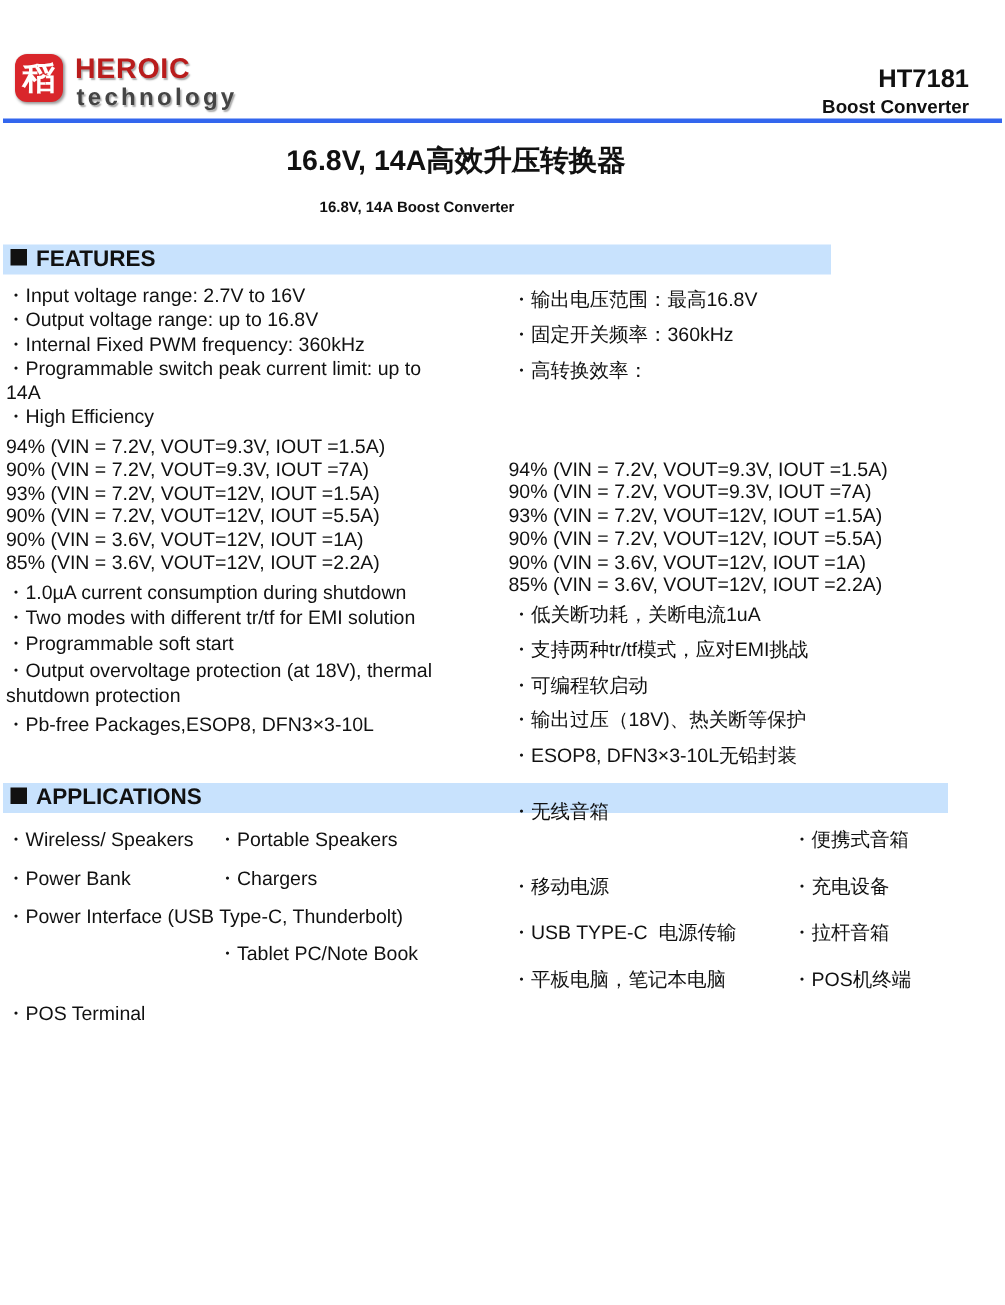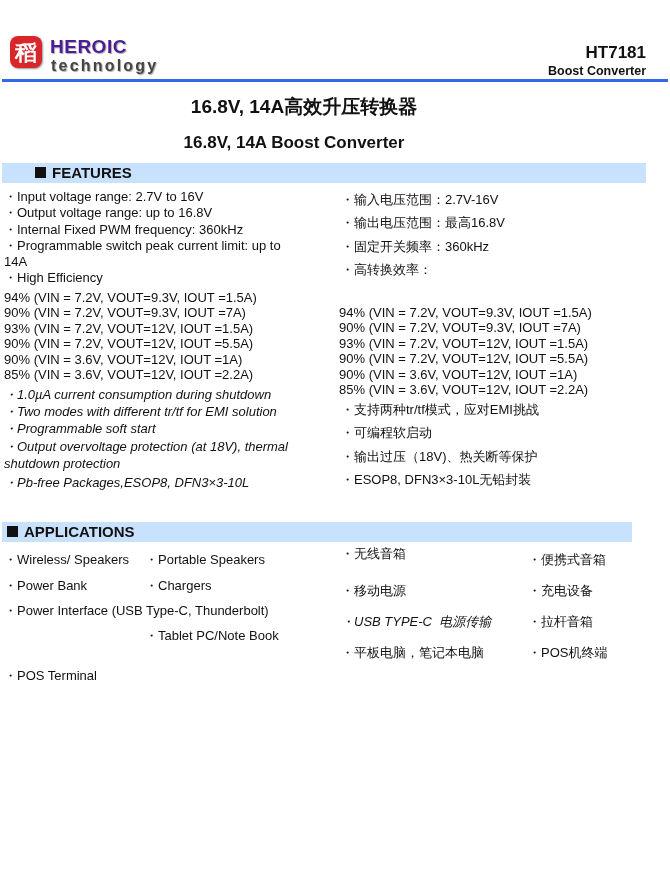--- a/index.html
+++ b/index.html
@@ -2,29 +2,29 @@
 <html><head>
 <meta charset="utf-8">
 <style>
   html, body { margin:0; padding:0; background:#fff; }
   body { width:670px; height:870px; position:relative; overflow:hidden;
          font-family:"Liberation Sans", "DejaVu Sans", sans-serif; color:#111; }
   .abs { position:absolute; }
   .logo-box { left:10px; top:36px; width:32px; height:32px; background:#d9262b; border-radius:8px;
               color:#fff; font-size:22px; line-height:32px; text-align:center; font-weight:bold;
               font-family:"DejaVu Serif", serif; box-shadow:1px 1px 2px #999; }
-  .brand { left:50px; top:36px; font-weight:bold; font-size:19px; color:#4c1d95; letter-spacing:0.5px;
+  .brand { left:50px; top:36px; font-weight:bold; font-size:19px; color:#b91c1c; letter-spacing:0.5px;
            text-shadow:1px 1px 1px #aaa; }
   .brand-sub { left:51px; top:57px; font-weight:bold; font-size:16px; color:#444; letter-spacing:2.2px;
                text-shadow:1px 1px 1px #aaa; }
   .partno { right:24px; top:43px; font-weight:bold; font-size:17px; }
   .parttype { right:24px; top:64px; font-weight:bold; font-size:12.5px; }
   .rule { left:2px; top:79px; width:666px; height:3px; background:#3366ee; }
   .title-cn { left:0; width:608px; top:94px; text-align:center; font-weight:bold; font-size:19px; }
-  .title-en { left:16px; width:556px; top:133px; text-align:center; font-weight:bold; font-size:17px; }
+  .title-en { left:0; width:556px; top:133px; text-align:center; font-weight:bold; font-size:10px; }
   .band { height:20px; background:#c8e2fd; left:2px; }
   .band-title { font-weight:bold; font-size:15px; line-height:20px; padding-left:5px; }
   .band-title .sq { display:inline-block; width:11px; height:11px; background:#111; margin-right:6px; vertical-align:0px; }
   .col { font-size:13px; line-height:16.3px; }
   .col div { white-space:pre; }
   .colcn div { line-height:23.4px; font-size:13px; }
   .eff div { line-height:15.4px; font-size:13px; }
   .app { font-size:13px; }
 </style>
 </head>
@@ -33,82 +33,82 @@
 <div class="abs logo-box">稻</div>
 <div class="abs brand">HEROIC</div>
 <div class="abs brand-sub">technology</div>
 <div class="abs partno">HT7181</div>
 <div class="abs parttype">Boost Converter</div>
 <div class="abs rule"></div>
 
 <div class="abs title-cn">16.8V, 14A高效升压转换器</div>
 <div class="abs title-en">16.8V, 14A Boost Converter</div>
 
-<div class="abs band" style="top:163px; width:616px;padding-left:28px;">
+<div class="abs band" style="top:163px; width:552px;">
   <div class="band-title"><span class="sq"></span><span>FEATURES</span></div>
 </div>
 
 <div class="abs col" style="left:4px; top:189px;">
   <div>・Input voltage range: 2.7V to 16V</div>
   <div>・Output voltage range: up to 16.8V</div>
   <div>・Internal Fixed PWM frequency: 360kHz</div>
   <div>・Programmable switch peak current limit: up to</div>
   <div>14A</div>
   <div>・High Efficiency</div>
 </div>
 <div class="abs col eff" style="left:4px; top:290px;">
   <div>94% (VIN = 7.2V, VOUT=9.3V, IOUT =1.5A)</div>
   <div>90% (VIN = 7.2V, VOUT=9.3V, IOUT =7A)</div>
   <div>93% (VIN = 7.2V, VOUT=12V, IOUT =1.5A)</div>
   <div>90% (VIN = 7.2V, VOUT=12V, IOUT =5.5A)</div>
   <div>90% (VIN = 3.6V, VOUT=12V, IOUT =1A)</div>
   <div>85% (VIN = 3.6V, VOUT=12V, IOUT =2.2A)</div>
 </div>
-<div class="abs col" style="left:4px; top:386px; line-height:17.2px;font-style:italic;">
+<div class="abs col" style="left:4px; top:386px; line-height:17.2px;">
   <div>・1.0µA current consumption during shutdown</div>
   <div>・Two modes with different tr/tf for EMI solution</div>
   <div>・Programmable soft start</div>
   <div>・Output overvoltage protection (at 18V), thermal</div>
   <div>shutdown protection</div>
   <div style="margin-top:2px;">・Pb-free Packages,ESOP8, DFN3×3-10L</div>
 </div>
 
 <div class="abs col colcn" style="left:341px; top:188px;">
-  <div>・输入电压范围：2.7V-16V</div>
   <div>・输出电压范围：最高16.8V</div>
   <div>・固定开关频率：360kHz</div>
   <div>・高转换效率：</div>
 </div>
 <div class="abs col eff" style="left:339px; top:305px;">
   <div>94% (VIN = 7.2V, VOUT=9.3V, IOUT =1.5A)</div>
   <div>90% (VIN = 7.2V, VOUT=9.3V, IOUT =7A)</div>
   <div>93% (VIN = 7.2V, VOUT=12V, IOUT =1.5A)</div>
   <div>90% (VIN = 7.2V, VOUT=12V, IOUT =5.5A)</div>
   <div>90% (VIN = 3.6V, VOUT=12V, IOUT =1A)</div>
   <div>85% (VIN = 3.6V, VOUT=12V, IOUT =2.2A)</div>
 </div>
 <div class="abs col colcn" style="left:341px; top:398px;">
+  <div>・低关断功耗，关断电流1uA</div>
   <div>・支持两种tr/tf模式，应对EMI挑战</div>
   <div>・可编程软启动</div>
   <div>・输出过压（18V)、热关断等保护</div>
   <div>・ESOP8, DFN3×3-10L无铅封装</div>
 </div>
 
 <div class="abs band" style="top:522px; width:630px;">
   <div class="band-title"><span class="sq"></span><span>APPLICATIONS</span></div>
 </div>
 
 <div class="abs app" style="left:4px; top:551px;"><span>・Wireless/ Speakers</span></div>
 <div class="abs app" style="left:145px; top:551px;"><span>・Portable Speakers</span></div>
 <div class="abs app" style="left:4px; top:577px;"><span>・Power Bank</span></div>
 <div class="abs app" style="left:145px; top:577px;"><span>・Chargers</span></div>
 <div class="abs app" style="left:4px; top:602px;"><span>・Power Interface (USB Type-C, Thunderbolt)</span></div>
 <div class="abs app" style="left:4px; top:627px;margin-top:40px;"><span>・POS Terminal</span></div>
 <div class="abs app" style="left:145px; top:627px;"><span>・Tablet PC/Note Book</span></div>
 
-<div class="abs app" style="left:341px; top:545px;"><span>・无线音箱</span></div>
+<div class="abs app" style="left:341px; top:532px;"><span>・无线音箱</span></div>
 <div class="abs app" style="left:528px; top:551px;"><span>・便携式音箱</span></div>
 <div class="abs app" style="left:341px; top:582px;"><span>・移动电源</span></div>
 <div class="abs app" style="left:528px; top:582px;"><span>・充电设备</span></div>
-<div class="abs app" style="left:341px; top:613px;"><span style="white-space:pre;font-style:italic;">・USB TYPE-C  电源传输</span></div>
+<div class="abs app" style="left:341px; top:613px;"><span style="white-space:pre;">・USB TYPE-C  电源传输</span></div>
 <div class="abs app" style="left:528px; top:613px;"><span>・拉杆音箱</span></div>
 <div class="abs app" style="left:341px; top:644px;"><span>・平板电脑，笔记本电脑</span></div>
 <div class="abs app" style="left:528px; top:644px;"><span>・POS机终端</span></div>
 
 </body></html>

